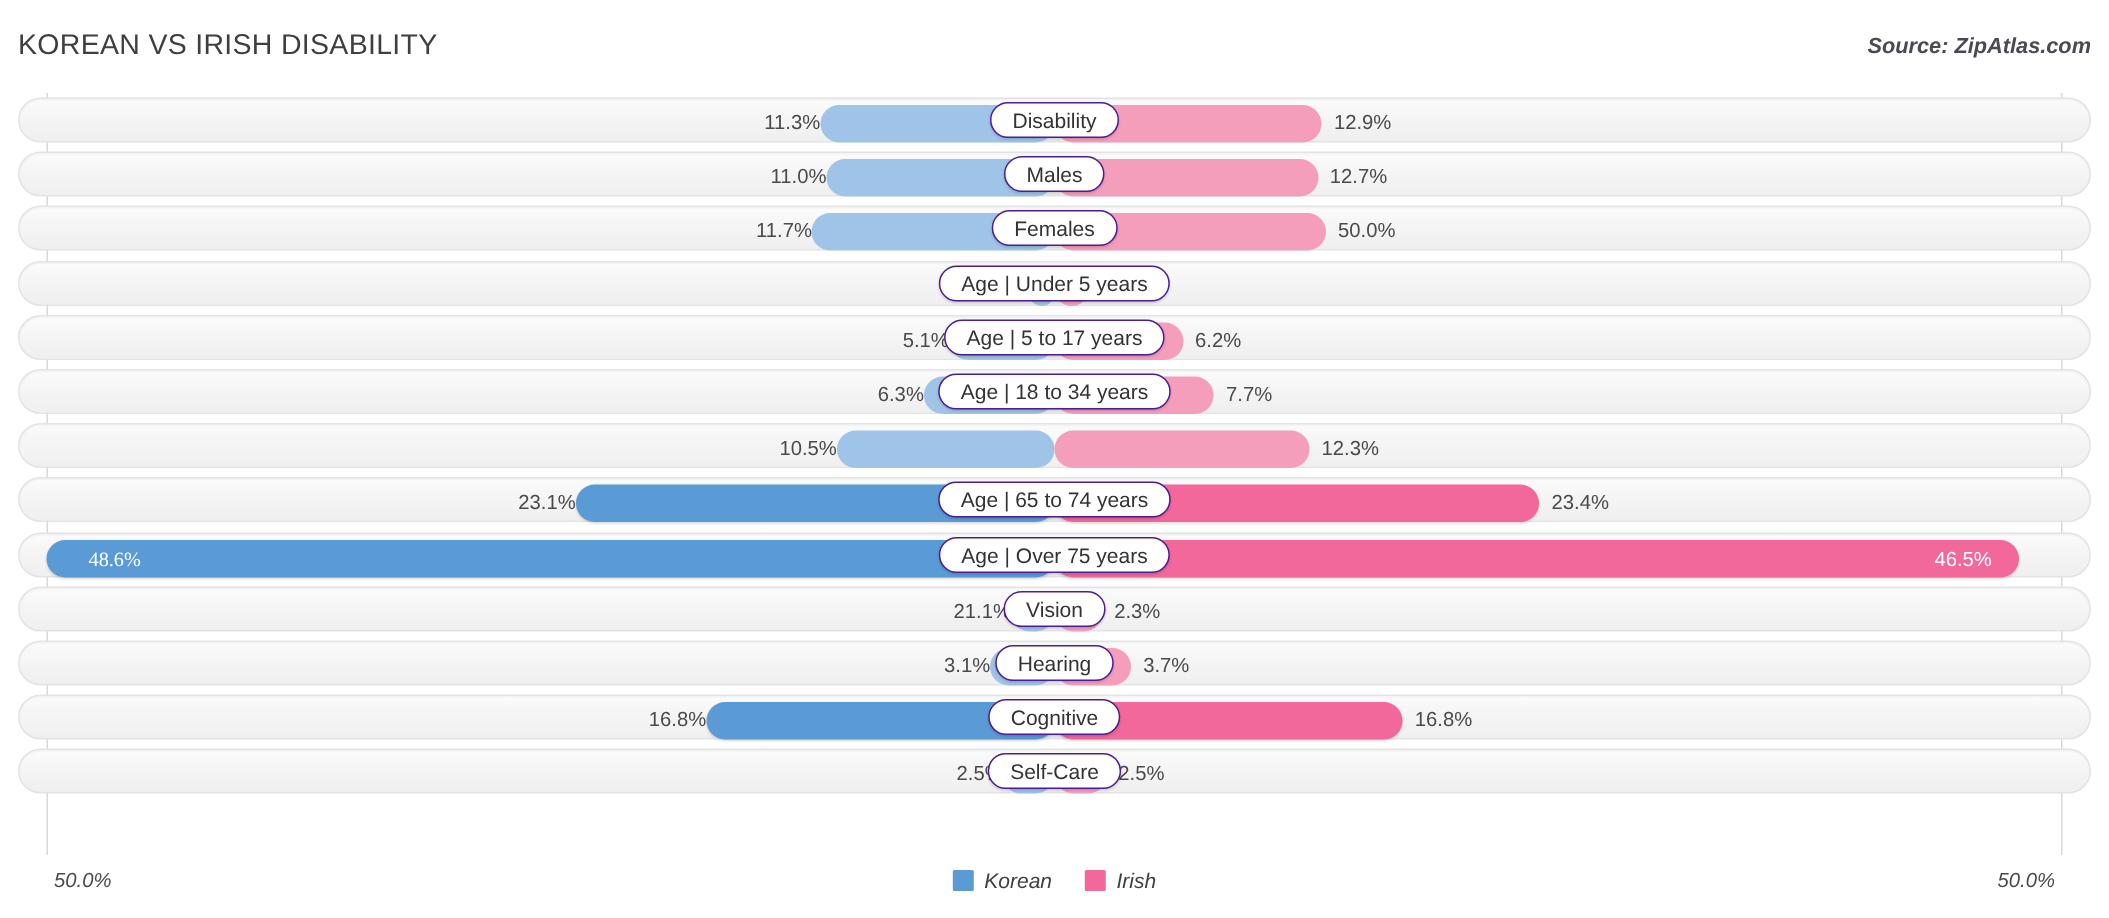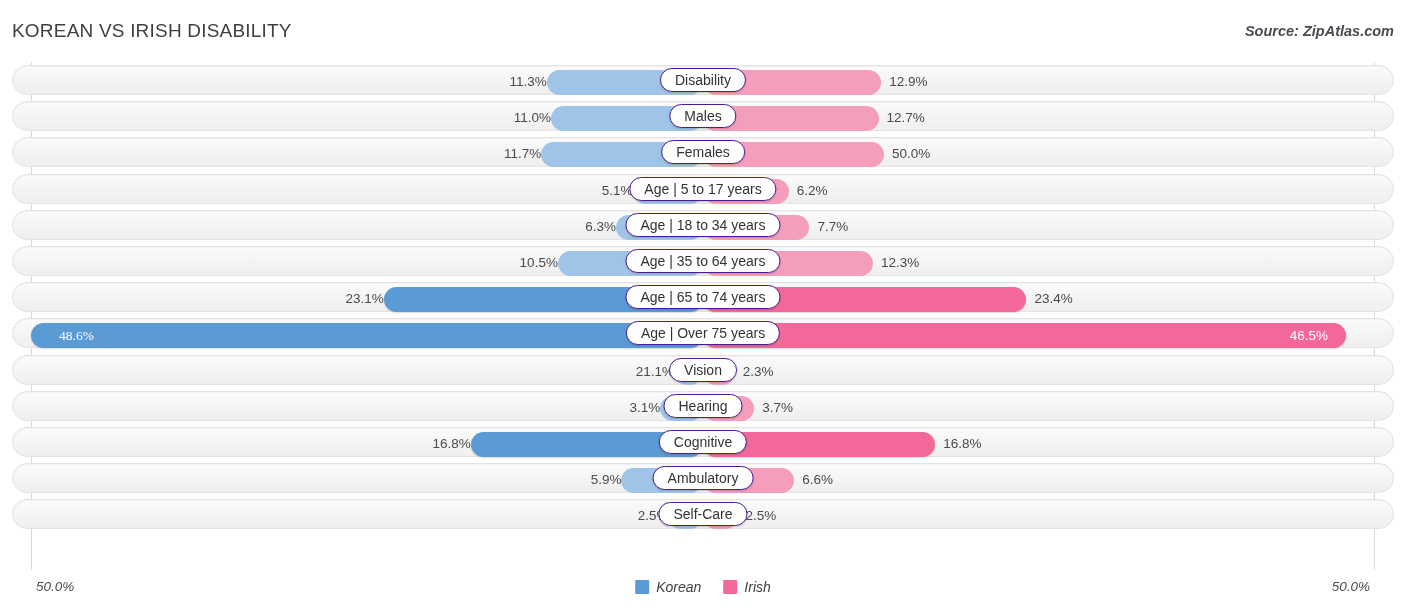--- a/index.html
+++ b/index.html
@@ -218,41 +218,48 @@
       <div class="row">
         <div class="track"></div>
         <div class="bar bar-left" style="width: 161.694px; background: rgb(159, 196, 231);"></div>
         <div class="bar bar-right" style="width: 181.042px; background: rgb(245, 158, 188);"></div>
         <div class="val val-left" style="right: 864.694px;">11.7%</div>
         <div class="val val-right" style="left: 892.042px;">50.0%</div>
         <div class="pill">Females</div>
       </div>
       <div class="row">
         <div class="track"></div>
+        <div class="bar bar-left" style="width: 16.584px; background: rgb(159, 196, 231);"></div>
+        <div class="bar bar-right" style="width: 23.494px; background: rgb(245, 158, 188);"></div>
+        <div class="val val-left" style="right: 719.584px;">1.2%</div>
+        <div class="val val-right" style="left: 734.494px;">1.7%</div>
+        <div class="pill">Age | Under 5 years</div>
+      </div>
+      <div class="row">
+        <div class="track"></div>
         <div class="bar bar-left" style="width: 70.482px; background: rgb(159, 196, 231);"></div>
         <div class="bar bar-right" style="width: 85.684px; background: rgb(245, 158, 188);"></div>
         <div class="val val-left" style="right: 773.482px;">5.1%</div>
         <div class="val val-right" style="left: 796.684px;">6.2%</div>
         <div class="pill">Age | 5 to 17 years</div>
       </div>
       <div class="row">
         <div class="track"></div>
         <div class="bar bar-left" style="width: 87.066px; background: rgb(159, 196, 231);"></div>
         <div class="bar bar-right" style="width: 106.414px; background: rgb(245, 158, 188);"></div>
         <div class="val val-left" style="right: 790.066px;">6.3%</div>
         <div class="val val-right" style="left: 817.414px;">7.7%</div>
         <div class="pill">Age | 18 to 34 years</div>
       </div>
       <div class="row">
         <div class="track"></div>
         <div class="bar bar-left" style="width: 145.11px; background: rgb(159, 196, 231);"></div>
         <div class="bar bar-right" style="width: 169.986px; background: rgb(245, 158, 188);"></div>
         <div class="val val-left" style="right: 848.11px;">10.5%</div>
         <div class="val val-right" style="left: 880.986px;">12.3%</div>
-        <div class="pill">Age | 35 to 64 years</div>
       </div>
       <div class="row">
         <div class="track"></div>
         <div class="bar bar-left bar-shadow" style="width: 319.242px; background: rgb(91, 155, 213);"></div>
         <div class="bar bar-right bar-shadow" style="width: 323.388px; background: rgb(242, 104, 154);"></div>
         <div class="val val-left" style="right: 1022.24px;">23.1%</div>
         <div class="val val-right" style="left: 1034.39px;">23.4%</div>
         <div class="pill">Age | 65 to 74 years</div>
       </div>
       <div class="row">
@@ -279,28 +286,20 @@
         <div class="val val-right" style="left: 762.134px;">3.7%</div>
         <div class="pill">Hearing</div>
       </div>
       <div class="row">
         <div class="track"></div>
         <div class="bar bar-left bar-shadow" style="width: 232.176px; background: rgb(91, 155, 213);"></div>
         <div class="bar bar-right bar-shadow" style="width: 232.176px; background: rgb(242, 104, 154);"></div>
         <div class="val val-left" style="right: 935.176px;">16.8%</div>
         <div class="val val-right" style="left: 943.176px;">16.8%</div>
         <div class="pill">Cognitive</div>
-      </div>
-      <div class="row">
-        <div class="track"></div>
-        <div class="bar bar-left" style="width: 81.538px; background: rgb(159, 196, 231);"></div>
-        <div class="bar bar-right" style="width: 91.212px; background: rgb(245, 158, 188);"></div>
-        <div class="val val-left" style="right: 784.538px;">5.9%</div>
-        <div class="val val-right" style="left: 802.212px;">6.6%</div>
-        <div class="pill">Ambulatory</div>
       </div>
       <div class="row">
         <div class="track"></div>
         <div class="bar bar-left" style="width: 34.55px; background: rgb(159, 196, 231);"></div>
         <div class="bar bar-right" style="width: 34.55px; background: rgb(245, 158, 188);"></div>
         <div class="val val-left" style="right: 737.55px;">2.5%</div>
         <div class="val val-right" style="left: 745.55px;">2.5%</div>
         <div class="pill">Self-Care</div>
       </div>
     </div>

